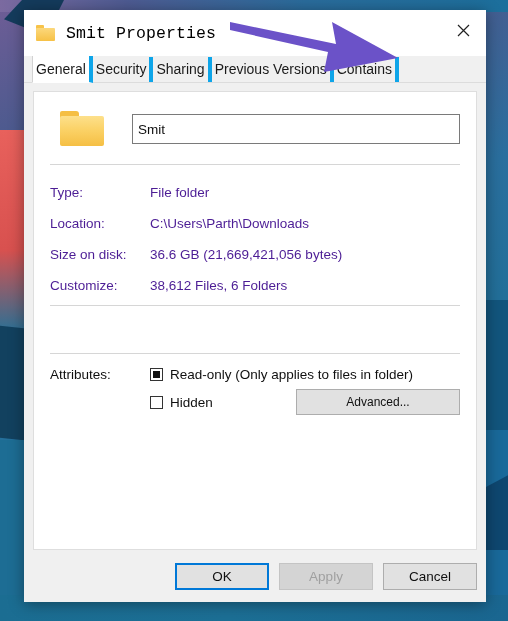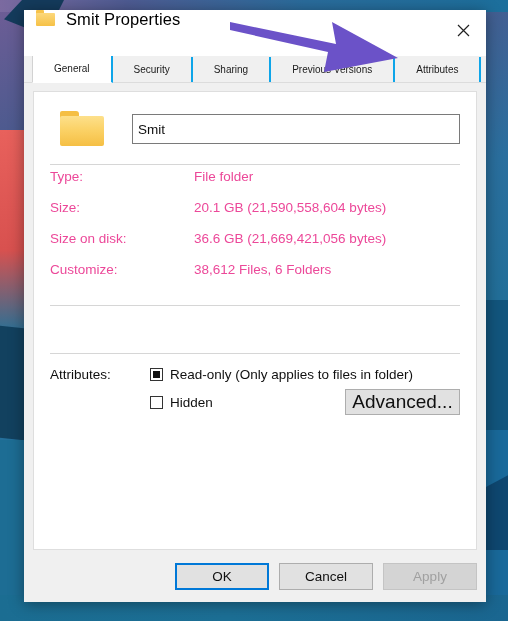--- a/index.html
+++ b/index.html
@@ -88,22 +88,24 @@
     box-shadow: 0 2px 14px rgba(0,0,0,0.38);
     display: flex;
     flex-direction: column;
   }
 
   
   .titlebar {
     height: 46px;
     background: #ffffff;
     display: flex;
-    flex: none;
-    position: relative;
+    align-items: center;
+    flex: none;
+    position: relative;
+    font-family: Liberation Mono, monospace;
   }
   .title-folder-icon {
     margin-left: 12px;
     width: 20px; height: 16px;
     position: relative;
     flex: none;
   }
   .title-folder-icon .tab {
     position: absolute; left: 0; top: 0;
     width: 8px; height: 4px;
@@ -143,25 +145,25 @@
     display: flex;
     align-items: flex-end;
     padding-left: 8px;
     flex: none;
     position: relative;
     z-index: 2;
   }
   .tab-item {
     height: 25px;
     line-height: 25px;
-    padding: 0 21px;
-    font-size: 10px;
+    padding: 0 3px;
+    font-size: 14px;
     color: #1a1a1a;
     background: #f0f0f0;
-    border-right: 2px solid #0ea5e9;
+    border-right: 4px solid #0ea5e9;
     white-space: nowrap;
     cursor: default;
   }
   .tab-item:first-child { border-left: 1px solid #d2d2d2; }
   .tab-item.active {
     background: #ffffff;
     border-bottom: 1px solid #ffffff;
     margin-bottom: -1px;
     height: 26px;
     line-height: 26px;
@@ -227,24 +229,23 @@
   .sep {
     height: 1px;
     background: #d6d6d6;
     margin: 12px 0 0 0;
   }
 
   .info-list { padding-top: 4px; }
   .info-row {
     display: flex;
     height: 31px;
-    align-items: flex-start;
+    align-items: flex-end;
     font-size: 13.5px;
-    color: #ec4899;
-    gap: 44px;
+    color: #4c1d95;
   }
   .info-label { width: 100px; flex: none; }
   .info-value { white-space: nowrap; }
 
   
   .attr-block { padding-top: 6px; }
   .attr-row {
     display: flex;
     align-items: center;
     font-size: 13.5px;
@@ -264,26 +265,26 @@
   }
   .cb.indeterminate::after {
     content: "";
     position: absolute;
     left: 2px; top: 2px;
     width: 7px; height: 7px;
     background: #111;
   }
   .attr-spacer { flex: 1; }
   .adv-btn {
-    width: 115px;
+    width: 164px;
     height: 26px;
     background: #e1e1e1;
     border: 1px solid #adadad;
     font-family: "Liberation Sans", sans-serif;
-    font-size: 19px;
+    font-size: 12px;
     color: #101010;
     cursor: default;
     padding: 0;
   }
 
   
   .footer {
     height: 52px;
     flex: none;
     background: #f0f0f0;
@@ -353,21 +354,21 @@
         <path d="M1 1 L12 12 M12 1 L1 12" stroke="#222" stroke-width="1.2" fill="none"></path>
       </svg>
     </div>
   </div>
 
   <div class="tabstrip">
     <div class="tab-item active">General</div>
     <div class="tab-item">Security</div>
     <div class="tab-item">Sharing</div>
     <div class="tab-item">Previous Versions</div>
-    <div class="tab-item">Attributes</div>
+    <div class="tab-item">Contains</div>
   </div>
 
   <div class="dlg-body">
     <div class="page">
 
       <div class="hdr-row">
         <div class="big-folder">
           <div class="tab"></div>
             <div class="body"></div>
         </div>
@@ -375,22 +376,22 @@
       </div>
 
       <div class="sep"></div>
 
       <div class="info-list">
         <div class="info-row">
           <div class="info-label">Type:</div>
           <div class="info-value">File folder</div>
         </div>
         <div class="info-row">
-          <div class="info-label">Size:</div>
-          <div class="info-value">20.1 GB (21,590,558,604 bytes)</div>
+          <div class="info-label">Location:</div>
+          <div class="info-value">C:\Users\Parth\Downloads</div>
         </div>
         <div class="info-row">
           <div class="info-label">Size on disk:</div>
           <div class="info-value">36.6 GB (21,669,421,056 bytes)</div>
         </div>
         <div class="info-row">
           <div class="info-label">Customize:</div>
           <div class="info-value">38,612 Files, 6 Folders</div>
         </div>
       </div>
@@ -417,21 +418,21 @@
           <div class="attr-spacer"></div>
           <button class="adv-btn">Advanced...</button>
         </div>
       </div>
 
     </div>
   </div>
 
   <div class="footer">
     <button class="btn default">OK</button>
+    <button class="btn disabled">Apply</button>
     <button class="btn">Cancel</button>
-    <button class="btn disabled">Apply</button>
   </div>
 
 </div>
 
 <svg id="arrow" viewBox="0 0 172 56">
   <path d="M2 6 L108 28 L104 6 L170 42 L96 56 L100 36 L2 14 Z" fill="#6b52c8"></path>
 </svg>
 
 </body></html>

